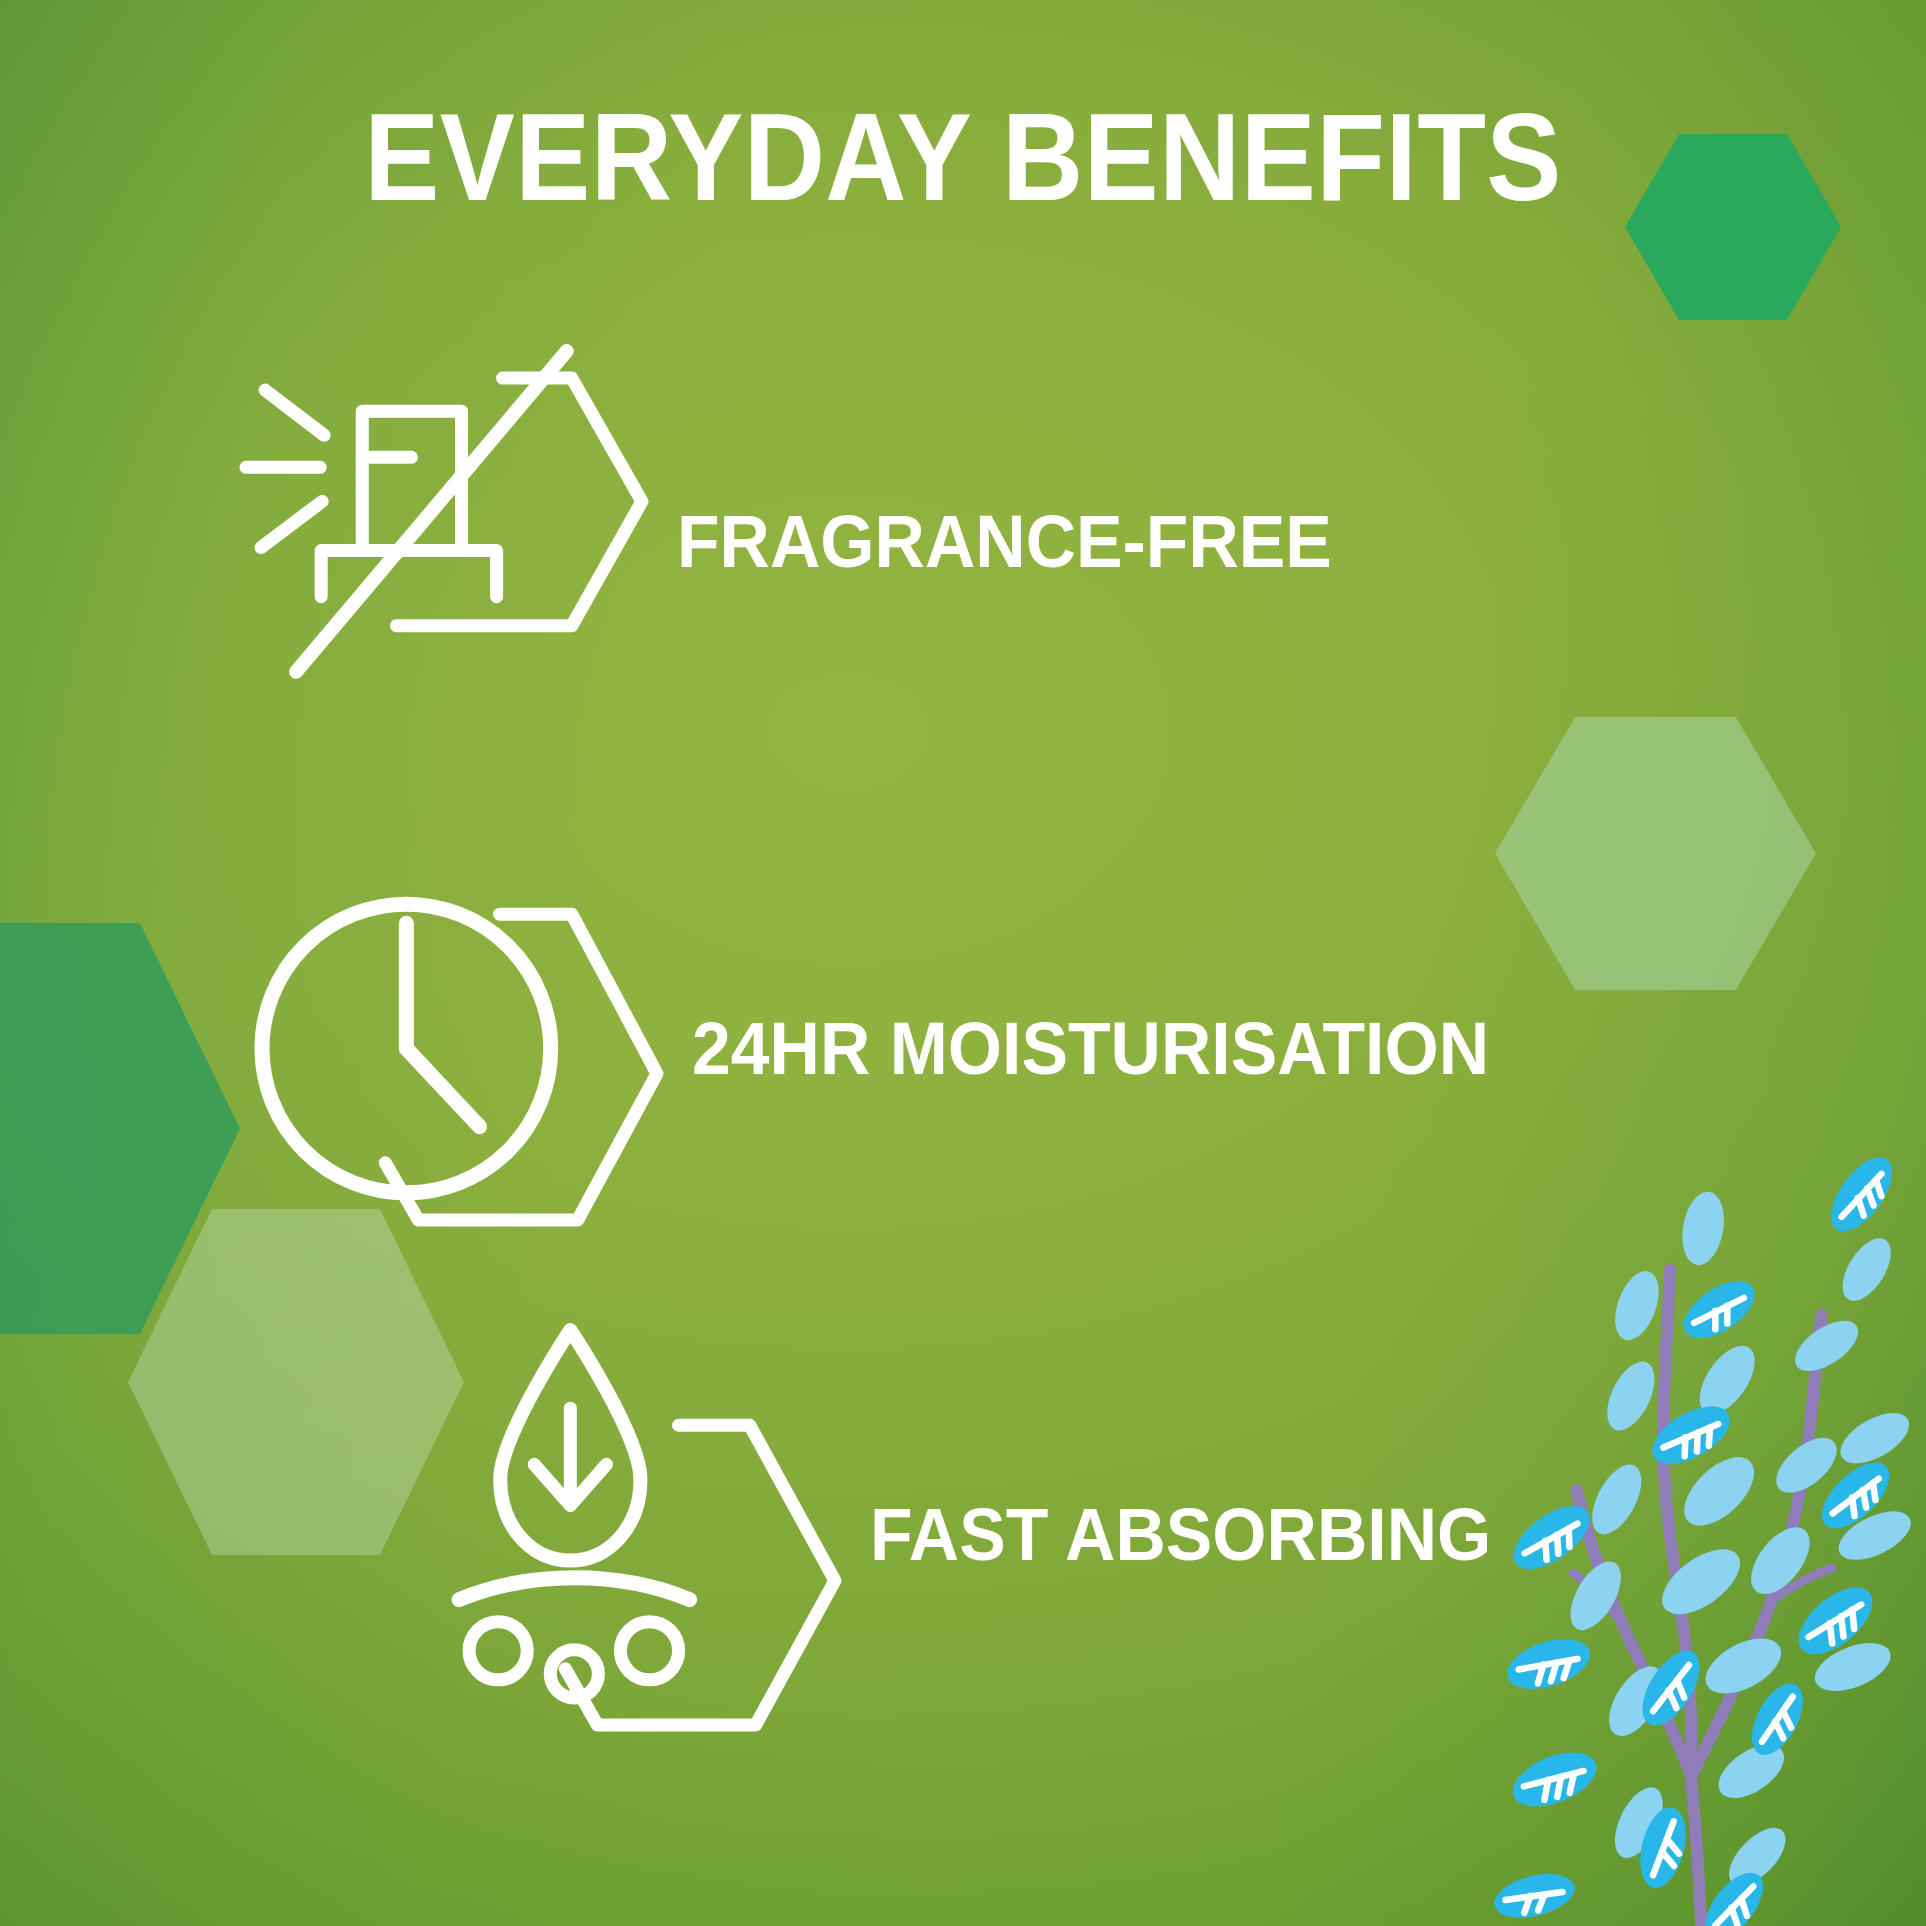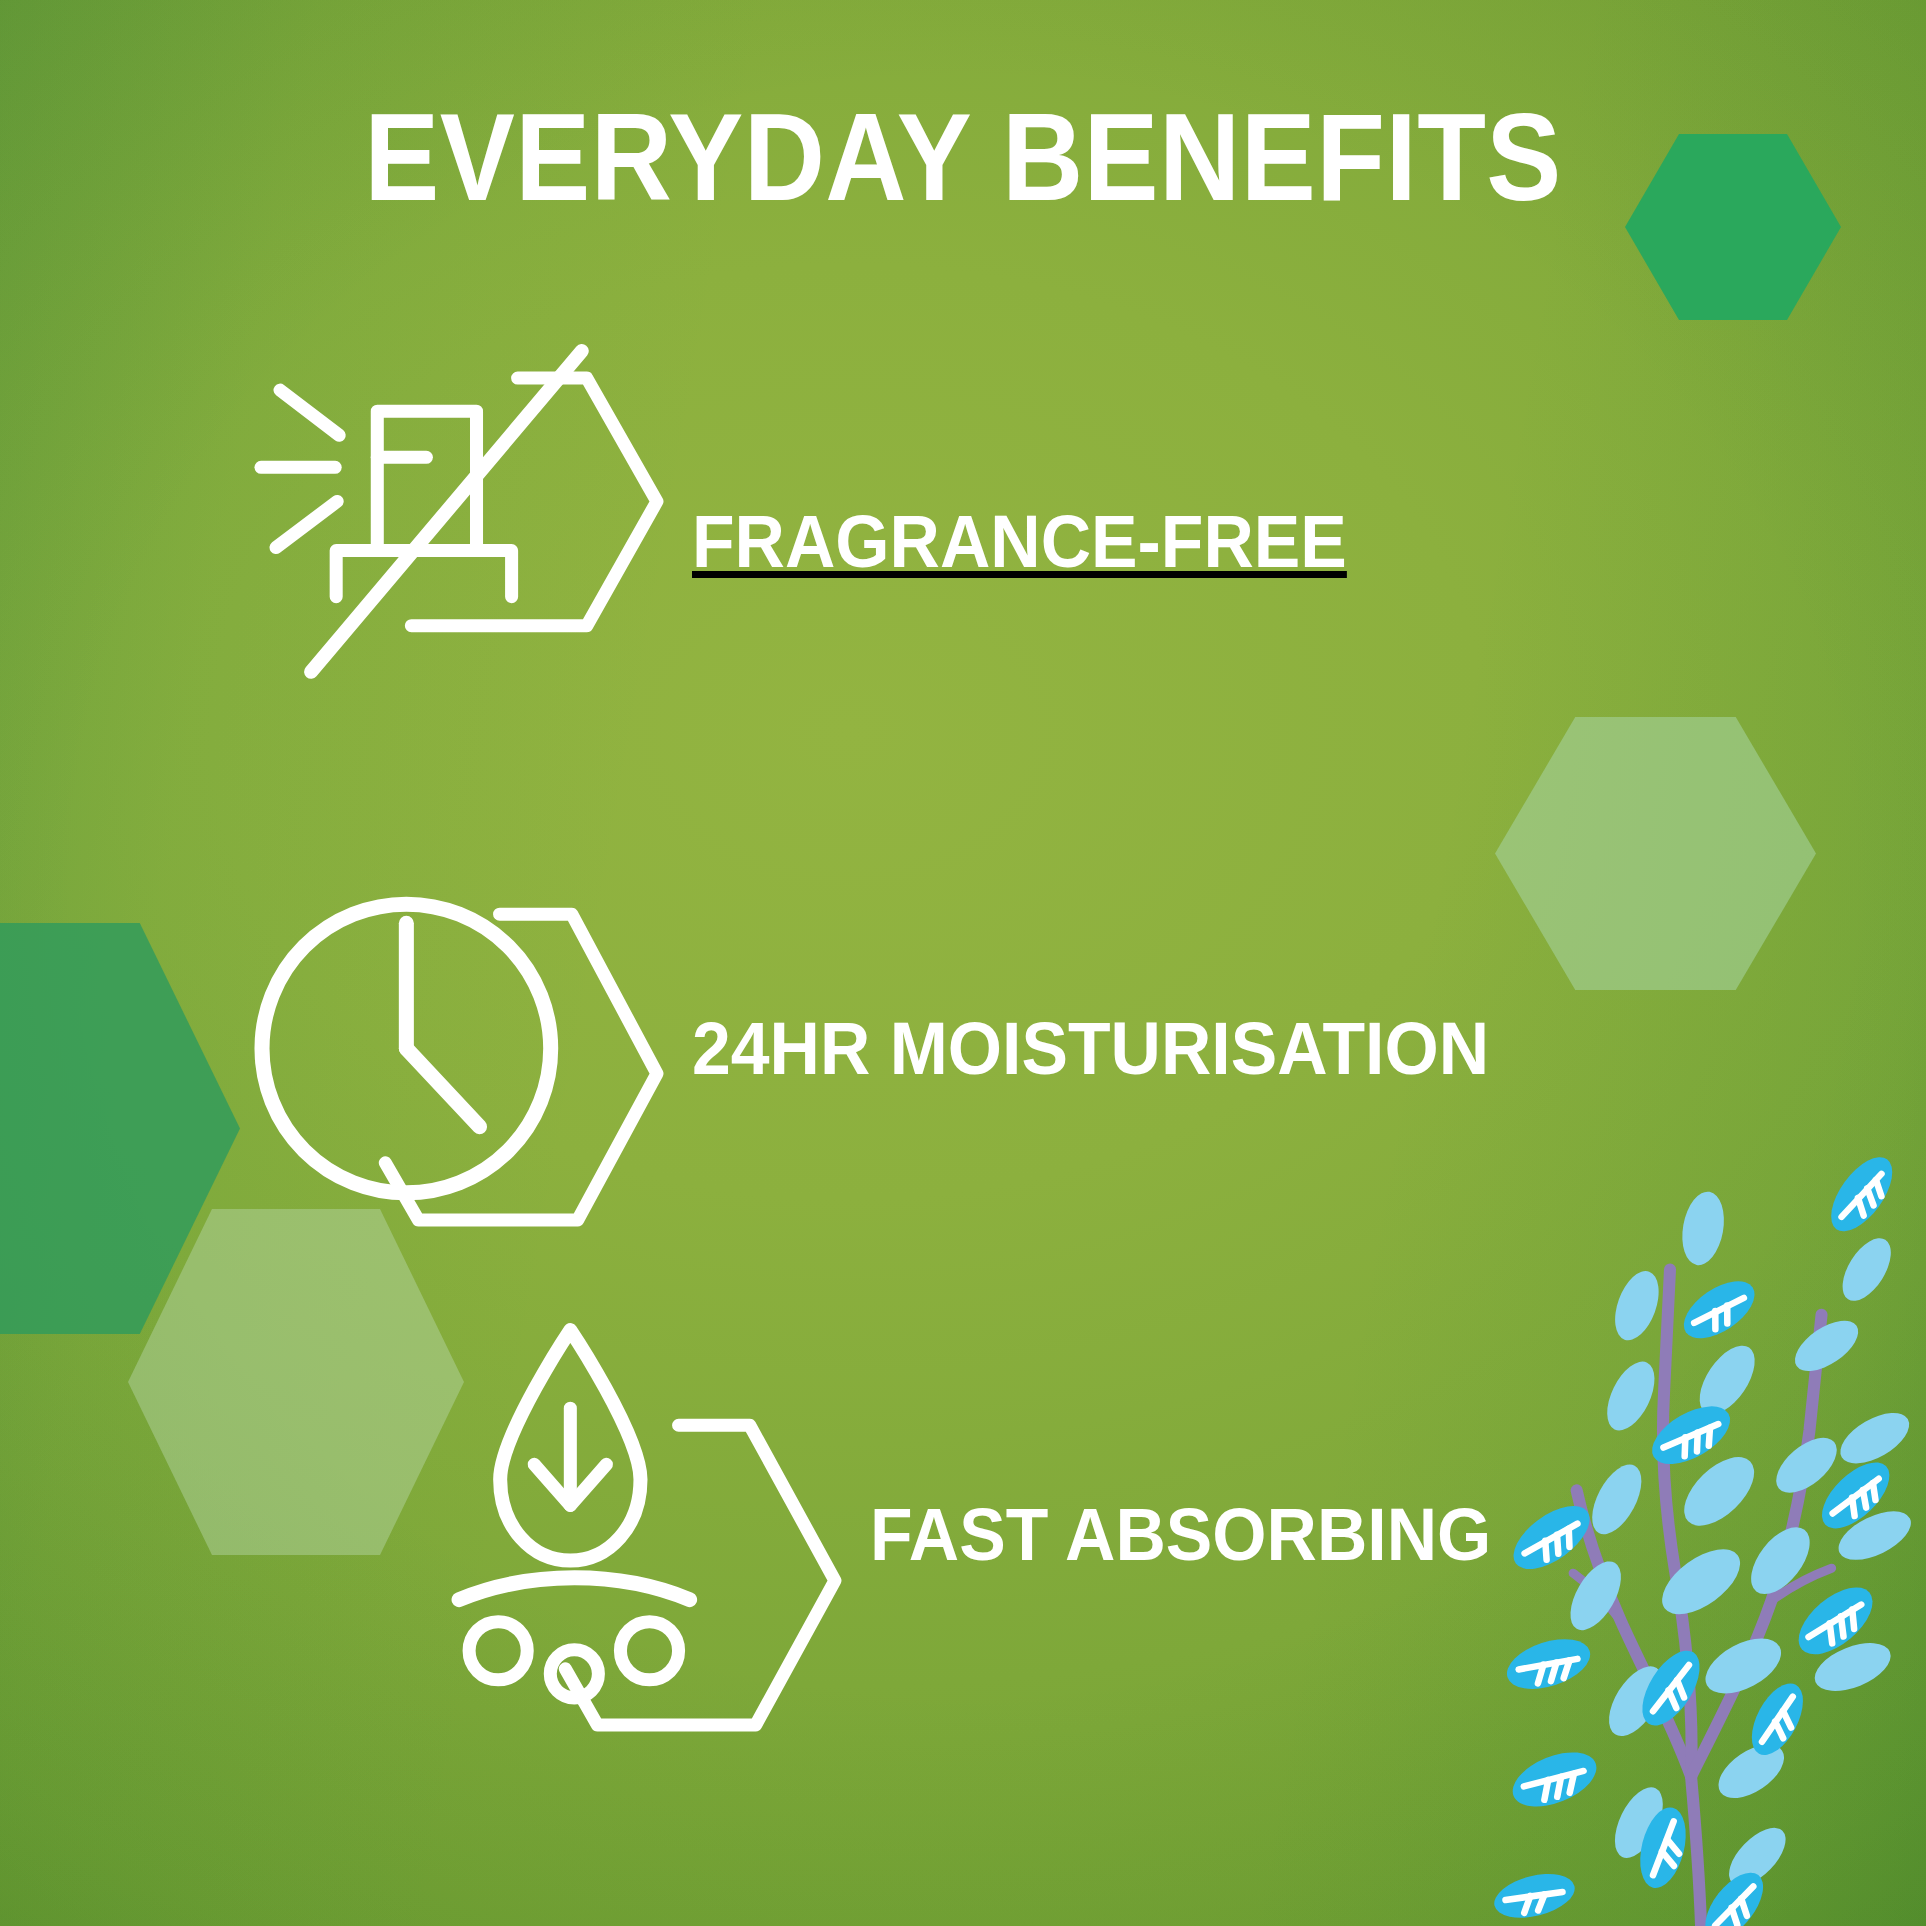--- a/index.html
+++ b/index.html
@@ -113,21 +113,21 @@
   <div class="hex" style="left:1625px; top:134px; width:216px; height:186px; background:#2aa85c;"></div>
 
   <div class="hex" style="left:1495px; top:717px; width:321px; height:273px; background:#a8d6a4; opacity:0.55;"></div>
 
   <div class="hex" style="left:-161px; top:923px; width:401px; height:411px; background:#2f9b5c; opacity:0.82;"></div>
 
   <div class="hex" style="left:128px; top:1209px; width:336px; height:346px; background:#bcdcb2; opacity:0.42;"></div>
 
   <div class="title">EVERYDAY BENEFITS</div>
 
-  <div class="row" style="left:261px; top:351px; width:1455px; height:381px;text-decoration:underline;">
+  <div class="row" style="left:246px; top:351px; width:1455px; height:381px;">
     <div class="row-icon" style="width:416px; height:381px;">
       <svg viewBox="0 0 830 760" width="416" height="381" fill="none" stroke="#ffffff" stroke-width="26" stroke-linecap="round" stroke-linejoin="round">
 
         <path d="M 512 54 L 650 54 L 790 300 L 650 548 L 300 548"></path>
 
         <path d="M 232 120 L 232 398 L 430 398 L 430 120 Z" stroke-width="26"></path>
 
         <path d="M 232 212 L 330 212"></path>
 
         <path d="M 150 398 L 150 490 M 150 398 L 500 398 M 500 398 L 500 490"></path>

